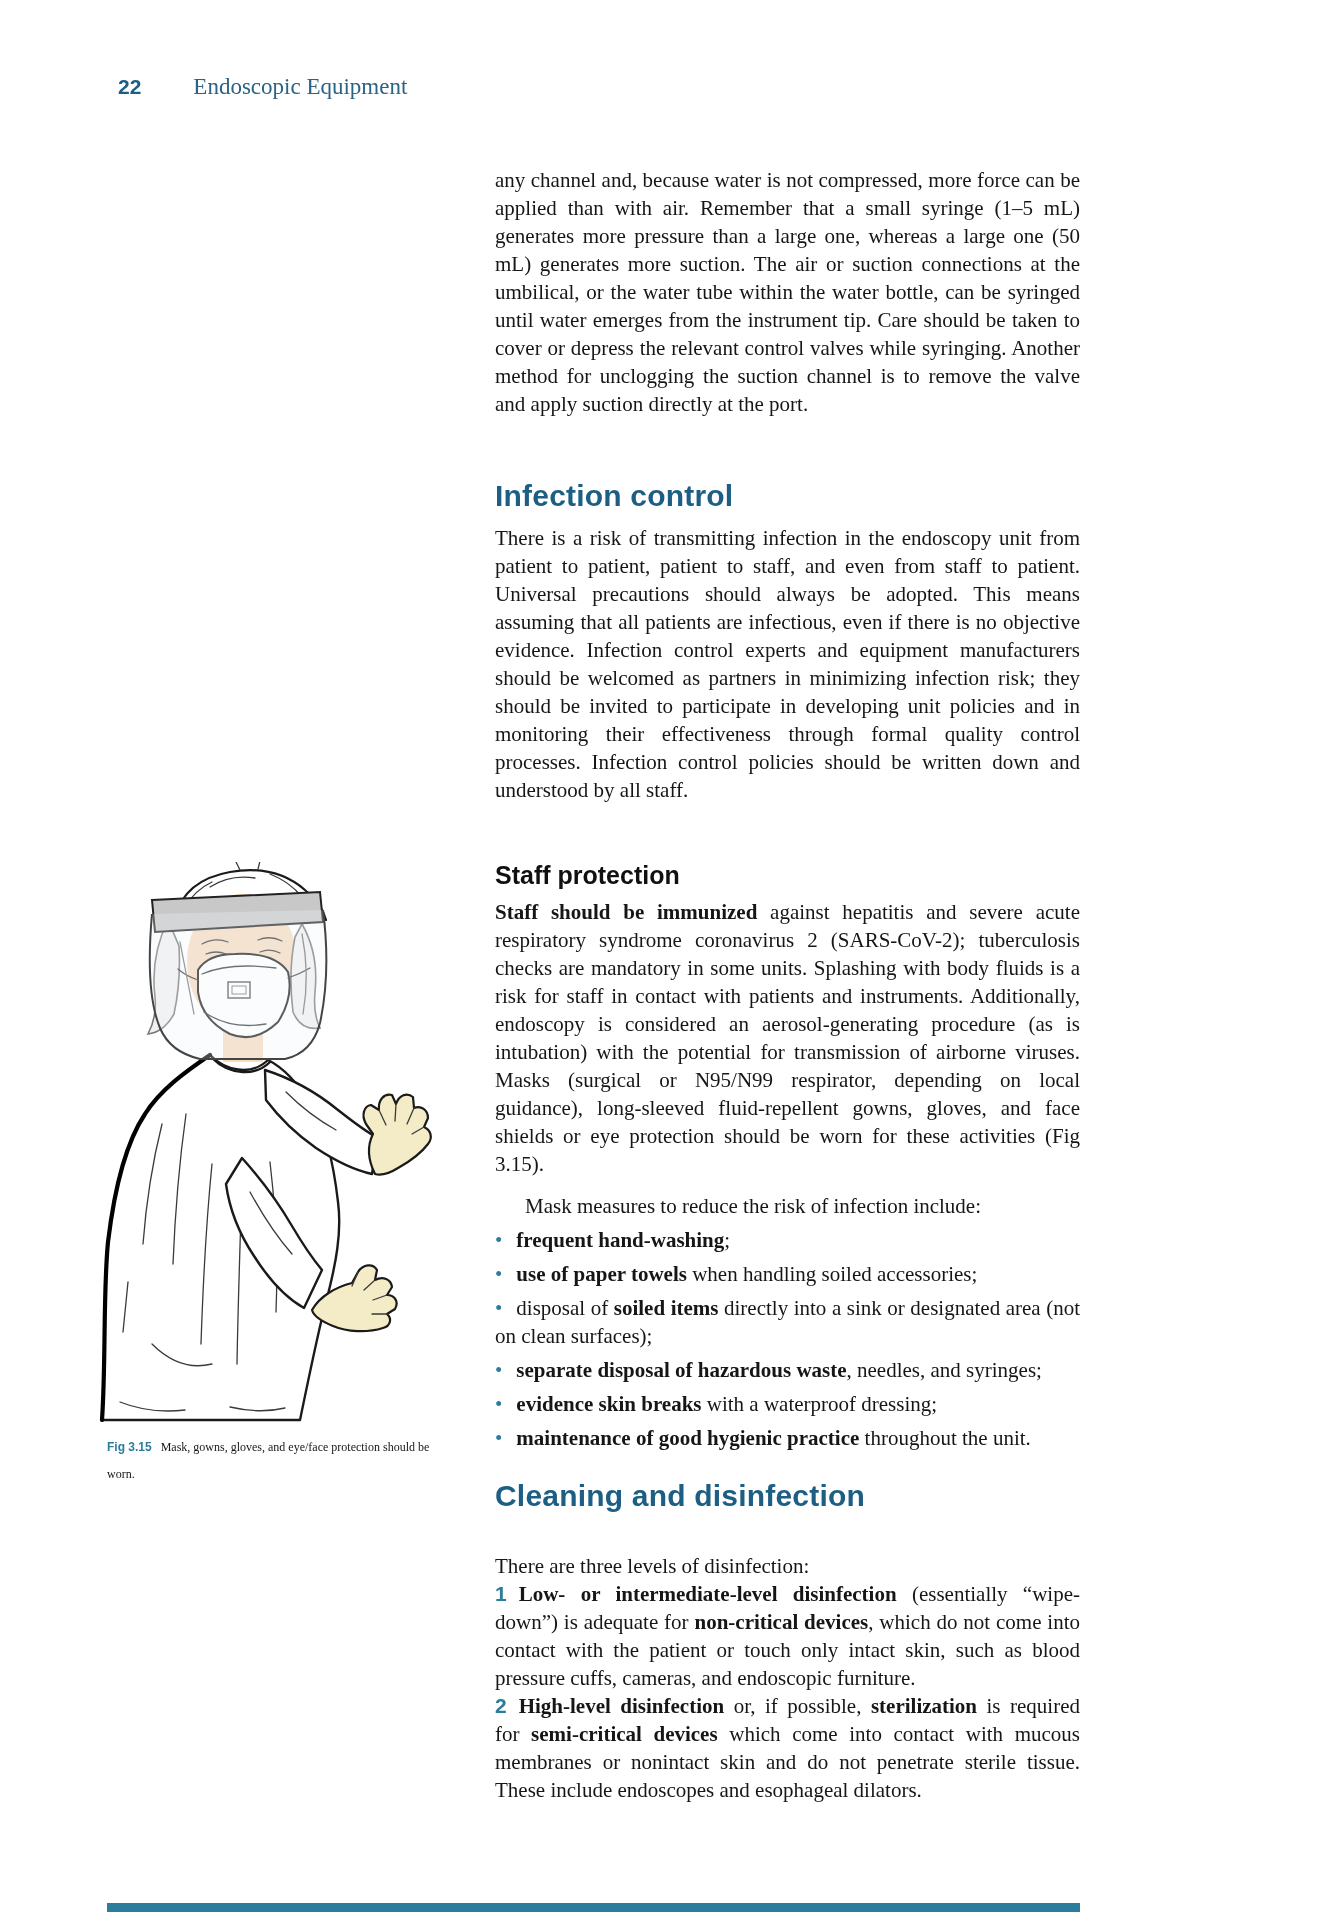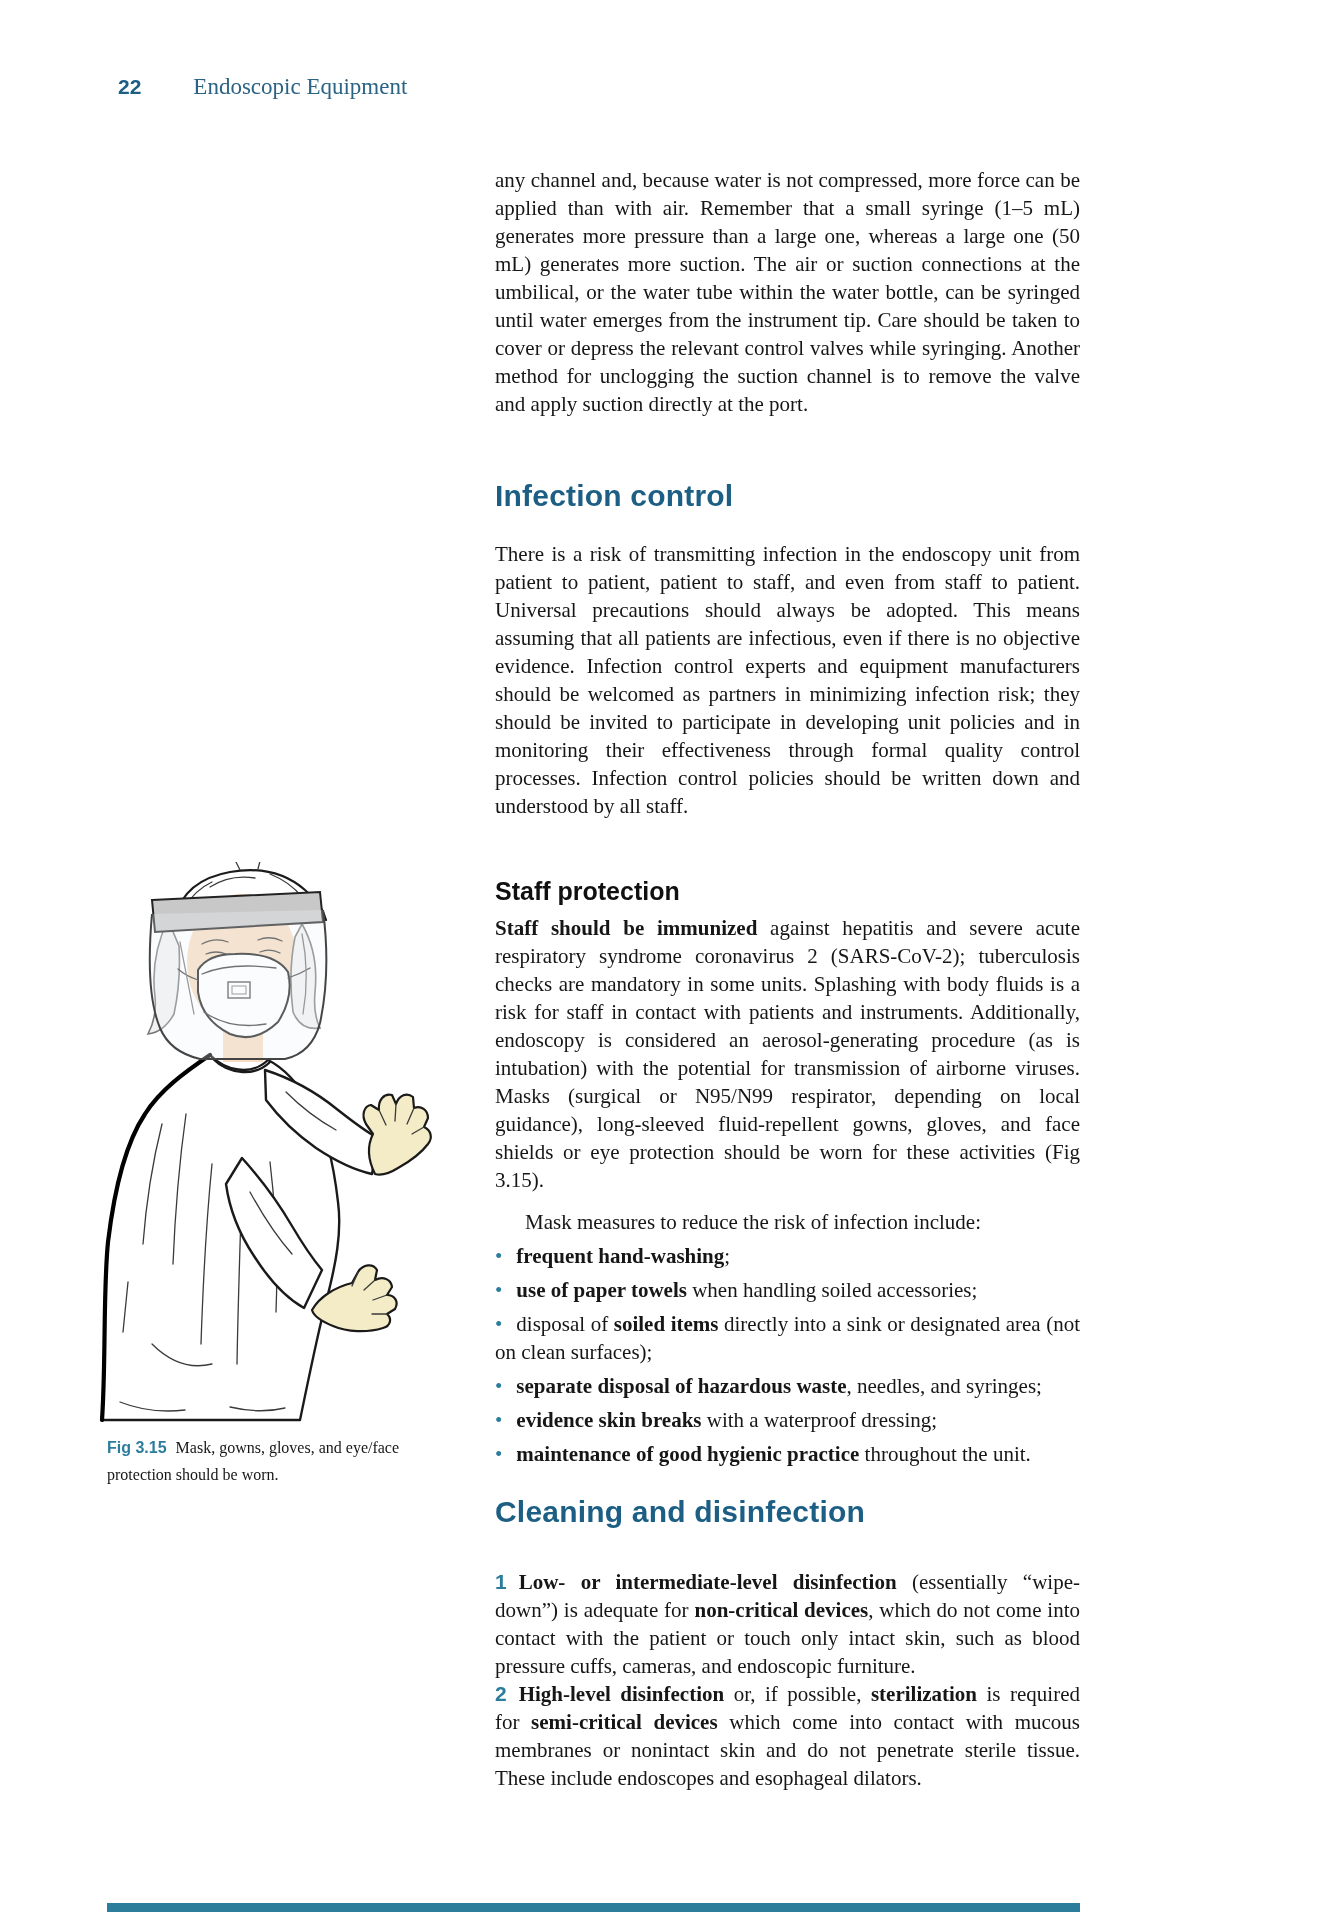--- a/index.html
+++ b/index.html
@@ -21,21 +21,21 @@
     font-size:23px;color:var(--c-runhead,#2a6384);margin-left:52px;
   }
   
   .text-col{position:absolute;left:495px;top:166px;width:585px;}
   .body{font-size:21px;line-height:28px;margin:0;}
   .just{text-align:justify;}
   h1{
     font-family:"Liberation Sans", sans-serif;
     font-weight:700;font-size:30px;line-height:36px;
     color:var(--c-heading,#1d5f84);
-    margin:60px 0 26px 0;letter-spacing:.2px;
+    margin:60px 0 10px 0;letter-spacing:.2px;
   }
   h1.h1b{margin:26px 0 38px 0;}
   h2{
     font-family:"Liberation Sans", sans-serif;
     font-weight:700;font-size:25px;line-height:30px;
     color:#101010;margin:56px 0 8px 0;
   }
   .measures-intro{margin-top:14px;padding-left:30px;}
   ul.bullets{list-style:none;margin:0;padding:0;}
   ul.bullets li{font-size:21px;line-height:28px;margin-top:6px;}
@@ -44,21 +44,21 @@
   .numbered{margin-top:0;}
   .num{
     font-family:"Liberation Sans", sans-serif;
     color:var(--c-accent,#2c7c9c);font-weight:700;margin-right:12px;
   }
   
   figure.fig{position:absolute;left:0;top:0;margin:0;}
   .fig-art{position:absolute;left:90px;top:862px;}
   figcaption{
     position:absolute;left:107px;top:1434px;width:350px;
-    font-size:16px;line-height:27px;color:#161616;
+    font-size:12px;line-height:27px;color:#161616;
   }
   .fig-label{
     font-family:"Liberation Sans", sans-serif;
     font-weight:700;color:var(--c-accent,#2c7c9c);margin-right:9px;
   }
   
   .footer-rule{
     position:absolute;left:107px;top:1903px;width:973px;height:9px;
     background:var(--c-accent,#2c7c9c);
   }
@@ -100,20 +100,21 @@
       <li class="just"><span class="dot">•</span><span class="li-body"><span class="run-bi">frequent hand-washing</span><span>;</span></span></li>
       <li class="just"><span class="dot">•</span><span class="li-body"><span class="run-bi">use of paper towels</span><span> when handling soiled accessories;</span></span></li>
       <li class="just"><span class="dot">•</span><span class="li-body"><span>disposal of </span><span class="run-bi">soiled items</span><span> directly into a sink or designated area (not on clean surfaces);</span></span></li>
       <li class="just"><span class="dot">•</span><span class="li-body"><span class="run-bi">separate disposal of hazardous waste</span><span>, needles, and syringes;</span></span></li>
       <li class="just"><span class="dot">•</span><span class="li-body"><span class="run-bi">evidence skin breaks</span><span> with a waterproof dressing;</span></span></li>
       <li class="just"><span class="dot">•</span><span class="li-body"><span class="run-bi">maintenance of good hygienic practice</span><span> throughout the unit.</span></span></li>
     </ul>
 
     <h1 class="h1b">Cleaning and disinfection</h1>
 
+    <p class="body">There are three levels of disinfection:</p>
 
     <p class="body just numbered"><span class="num">1</span><span><span class="run-bi">Low- or intermediate-level disinfection</span><span> (essentially “wipe-down”) is adequate for </span><span class="run-bi">non-critical devices</span><span>, which do not come into contact with the patient or touch only intact skin, such as blood pressure cuffs, cameras, and endoscopic furniture.</span></span></p>
 
     <p class="body just numbered"><span class="num">2</span><span><span class="run-bi">High-level disinfection</span><span> or, if possible, </span><span class="run-bi">sterilization</span><span> is required for </span><span class="run-bi">semi-critical devices</span><span> which come into contact with mucous membranes or nonintact skin and do not penetrate sterile tissue. These include endoscopes and esophageal dilators.</span></span></p>
 
   </main>
 
   <figure class="fig">
     <svg class="fig-art" width="370" height="570" viewBox="0 0 370 570" aria-hidden="true">
 

